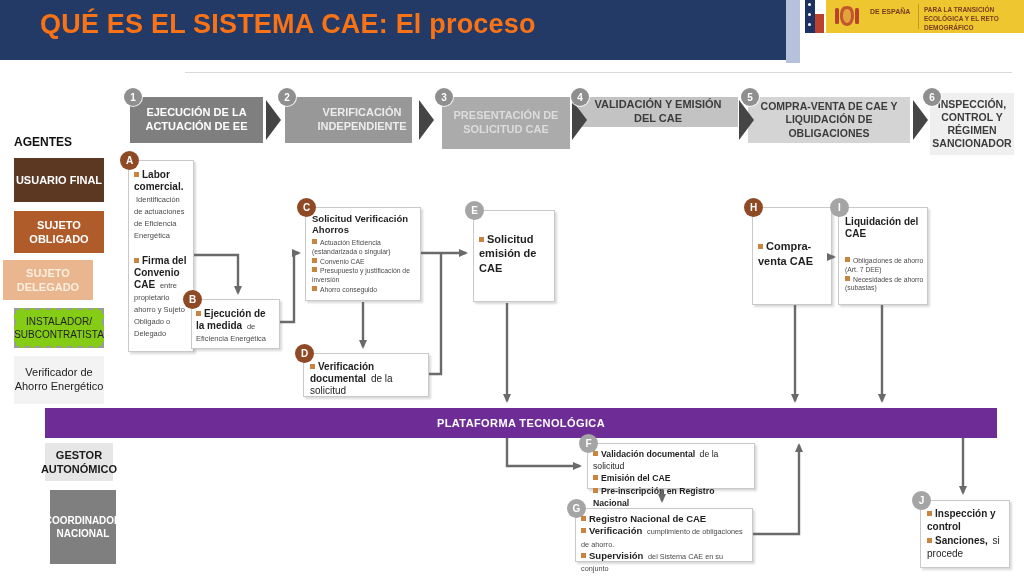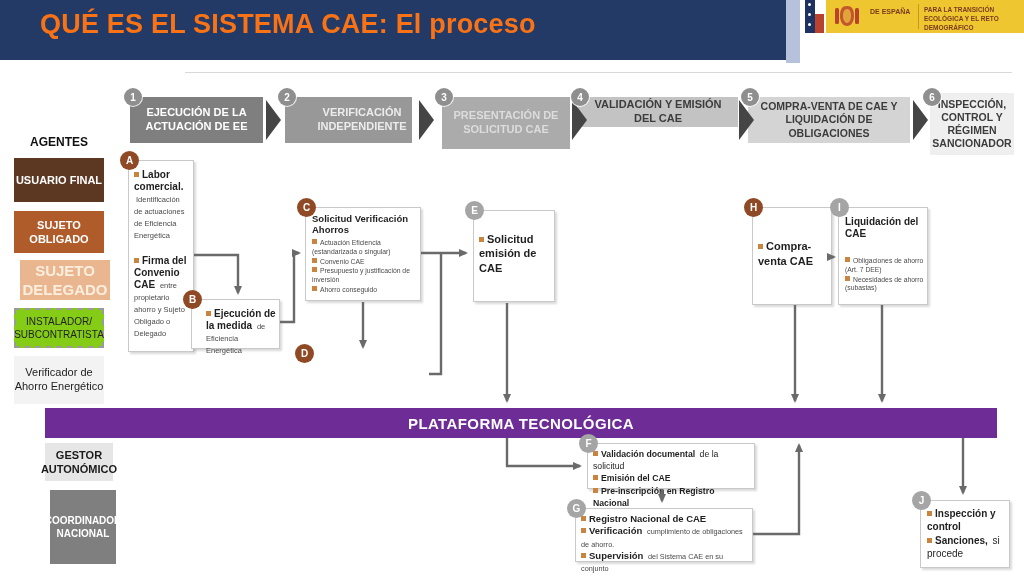--- a/index.html
+++ b/index.html
@@ -34,55 +34,55 @@
   .s6{left:930px;top:93px;width:84px;height:62px;background:#efefef;color:#3c3c3c;font-size:10.5px;}
   .chev{position:absolute;top:100px;width:0;height:0;border-top:20px solid transparent;
         border-bottom:20px solid transparent;border-left:15px solid #454545;}
   .c1{left:266px}.c2{left:419px}.c3{left:572px}.c4{left:739px}.c5{left:913px}
   .ncircle{position:absolute;top:88px;width:18px;height:18px;border-radius:50%;background:#8f8f8f;
            color:#fff;font-size:10px;font-weight:bold;display:flex;align-items:center;justify-content:center;
            box-shadow:0 0 0 1px rgba(255,255,255,.85);z-index:6;}
   .n1{left:124px}.n2{left:278px}.n3{left:435px}.n4{left:571px}.n5{left:741px}.n6{left:923px}
 
   
-  .agents-label{position:absolute;left:14px;top:135px;width:90px;text-align:center;font-weight:bold;
+  .agents-label{position:absolute;left:14px;top:135px;width:90px;font-weight:bold;
                 font-size:12px;color:#111;}
   .agent{position:absolute;display:flex;align-items:center;justify-content:center;text-align:center;
          font-weight:bold;box-sizing:border-box;line-height:1.3;}
   .ag-usuario{left:14px;top:158px;width:90px;height:44px;background:var(--brown-dark,#5c3823);color:#fff;font-size:11px;}
   .ag-obligado{left:14px;top:211px;width:90px;height:42px;background:var(--orange-obligado,#b05c2a);color:#fff;font-size:11px;}
-  .ag-delegado{left:20px;top:260px;width:90px;height:40px;background:var(--tan-delegado,#eab68f);color:#faeede;font-size:15px;}
+  .ag-delegado{left:3px;top:260px;width:90px;height:40px;background:var(--tan-delegado,#eab68f);color:#faeede;font-size:11px;}
   .ag-instalador{left:14px;top:308px;width:90px;height:40px;background:#84cc16;border:2px dashed #9a9a9a;
                  color:#222;font-size:10px;font-weight:normal;}
   .ag-verificador{left:14px;top:356px;width:90px;height:48px;background:#f3f3f3;color:#222;
                   font-size:11px;font-weight:normal;line-height:1.25;}
   .ag-gestor{left:45px;top:443px;width:68px;height:38px;background:#e6e6e6;color:#1a1a1a;font-size:11px;}
   .ag-coordinador{left:50px;top:490px;width:66px;height:74px;background:var(--gray-coordinador,#7f7f7f);
                   color:#fff;font-size:10px;line-height:1.35;}
 
   
   .platform{position:absolute;left:45px;top:408px;width:952px;height:30px;background:var(--purple-platform,#6e2d96);
-            color:#fff;font-weight:bold;font-size:15px;display:flex;align-items:center;justify-content:center;
+            color:#fff;font-weight:bold;font-size:11px;display:flex;align-items:center;justify-content:center;
             letter-spacing:.4px;z-index:2;}
 
   
   .dbox{position:absolute;background:#fff;border:1px solid #c9c9c9;box-shadow:1.5px 1.5px 2px rgba(0,0,0,.15);
         box-sizing:border-box;color:#1f1f1f;z-index:2;}
   .item{margin-bottom:5px;}
   .sq{display:inline-block;width:5px;height:5px;background:var(--bullet-orange,#c9853f);
       margin-right:3px;vertical-align:1px;}
   .t{font-weight:bold;}
   .d{font-size:7.5px;color:#4a4a4a;margin-left:2px;}
   .d-same{font-size:inherit;color:inherit;font-weight:normal;}
   .btitle{font-weight:bold;font-size:9.5px;line-height:1.15;margin-bottom:3px;}
   .bullets{list-style:none;margin:0;padding:0;font-size:6.8px;color:#4a4a4a;line-height:1.3;}
   .bullets li{margin-bottom:1px;}
   .box-a{left:128px;top:160px;width:66px;height:192px;padding:8px 3px 0 5px;font-size:10px;line-height:1.2;}
   .box-a .item:first-child{margin-bottom:14px;}
-  .box-b{left:191px;top:299px;width:89px;height:50px;padding:8px 3px 4px 14px;font-size:10px;line-height:1.2;}
+  .box-b{left:191px;top:299px;width:89px;height:50px;padding:8px 3px 4px 4px;font-size:10px;line-height:1.2;}
   .box-c{left:305px;top:207px;width:116px;height:94px;padding:6px 3px 4px 6px;}
   .box-d{left:303px;top:353px;width:126px;height:44px;padding:7px 4px 4px 6px;font-size:10px;line-height:1.2;}
   .box-e{left:473px;top:210px;width:82px;height:92px;padding:4px 5px;font-size:11px;line-height:1.3;
          display:flex;align-items:center;}
   .box-f{left:587px;top:443px;width:168px;height:46px;padding:4px 3px 6px 5px;font-size:8.7px;line-height:1.4;}
   .box-f .item{margin:0;}
   .box-g{left:575px;top:508px;width:178px;height:54px;padding:4px 3px 3px 5px;font-size:9.5px;line-height:1.3;}
   .box-g .item{margin:0;}
   .box-g .d{font-size:7.3px;}
   .box-h{left:752px;top:207px;width:80px;height:98px;padding:4px 5px;font-size:11px;line-height:1.3;
@@ -200,20 +200,26 @@
   <div class="dbox box-c">
     <div class="btitle">Solicitud Verificación Ahorros</div>
     <ul class="bullets">
       <li><span class="sq"></span><span>Actuación Eficiencia (estandarizada o singular)</span></li>
       <li><span class="sq"></span><span>Convenio CAE</span></li>
       <li><span class="sq"></span><span>Presupuesto y justificación de inversión</span></li>
       <li><span class="sq"></span><span>Ahorro conseguido</span></li>
     </ul>
   </div>
 
+  <div class="dbox box-d">
+    <div class="item">
+      <span class="sq"></span><span class="t">Verificación documental</span>
+      <span class="d d-same">de la solicitud</span>
+    </div>
+  </div>
 
   <div class="dbox box-e">
     <div class="item">
       <span class="sq"></span><span class="t">Solicitud emisión de CAE</span>
     </div>
   </div>
 
   <div class="dbox box-f">
     <div class="item">
       <span class="sq"></span><span class="t">Validación documental</span>

